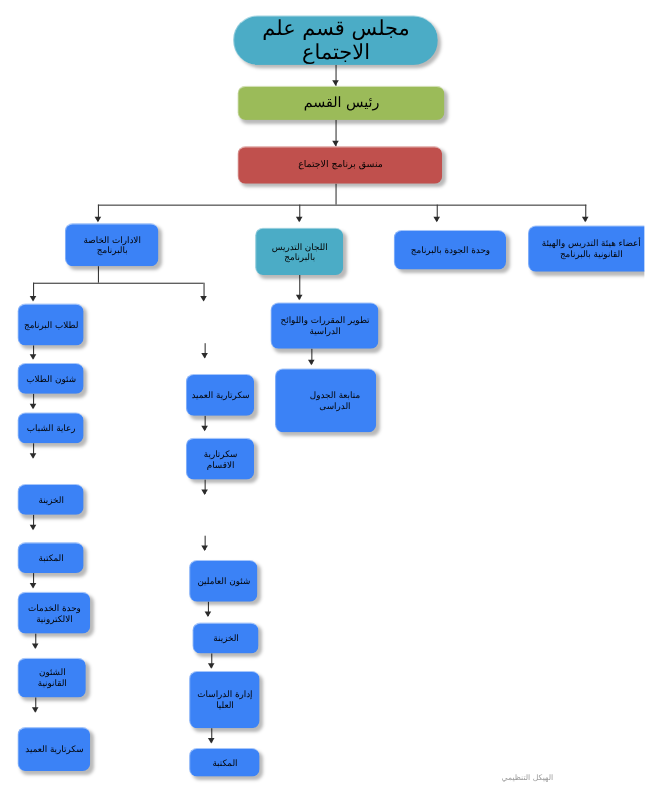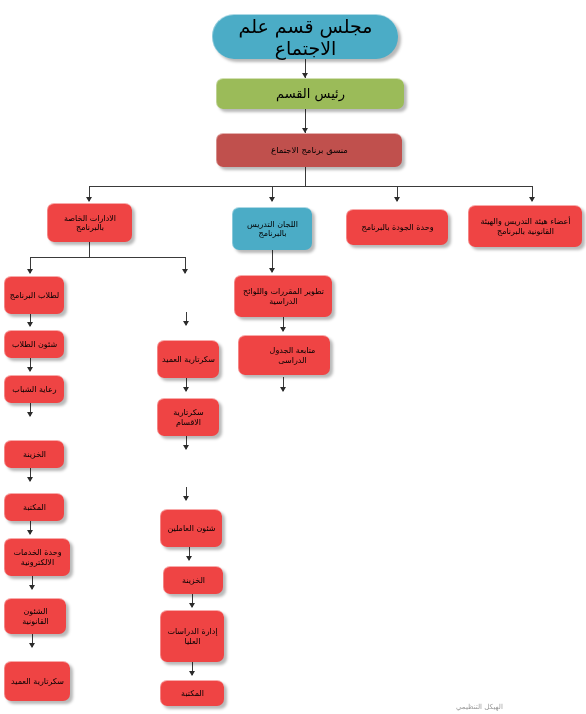--- a/index.html
+++ b/index.html
@@ -33,21 +33,21 @@
     box-shadow: 3px 3px 3px rgba(0,0,0,0.28);
     border-top: 1px solid rgba(255,255,255,0.55);
     border-left: 1px solid rgba(255,255,255,0.35);
     white-space: pre-line;
     direction: rtl;
     z-index: 3;
   }
   .node.teal   { background: #4BACC6; }
   .node.green  { background: #9BBB59; }
   .node.red    { background: #C0504D; }
-  .node.blue   { background: #ef4444; }
+  .node.blue   { background: #3b82f6; margin-left: 12px; }
 
   .node.root  { font-size: 19px; border-radius: 22px; }
   .node.head  { font-size: 13px; }
   .node.coord { font-size: 8.5px; }
   .node.lvl4  { font-size: 8px; }
   .node.leaf  { font-size: 8px; }
 
   
   .conn {
     position: absolute;
@@ -183,20 +183,20 @@
   <div class="node blue leaf" style="left:160px; top:610px; width:64px; height:52px;">إدارة الدراسات العليا</div>
   <div class="conn v" style="left:192px; top:662px; height:13px;"></div>
   <div class="arrow" style="left:189px; top:671px;"></div>
 
   <div class="node blue leaf" style="left:160px; top:680px; width:64px; height:26px;">المكتبة</div>
 
   <div class="node blue leaf" style="left:234px; top:275px; width:98px; height:42px;">تطوير المقررات واللوائح الدراسية</div>
   <div class="conn v" style="left:283px; top:317px; height:14px;"></div>
   <div class="arrow" style="left:280px; top:327px;"></div>
 
-  <div class="node blue leaf" style="left:238px; top:335px; width:92px; height:40px;padding-left:20px;">متابعة الجدول الدراسى</div>
+  <div class="node blue leaf" style="left:238px; top:335px; width:92px; height:58px;padding-left:20px;">متابعة الجدول الدراسى</div>
   <div class="conn v" style="left:283px; top:377px; height:14px;"></div>
   <div class="arrow" style="left:280px; top:387px;"></div>
 
 
   <div class="footnote" style="left:456px; top:703px;">الهيكل التنظيمي</div>
 
 </div>
 
 </body></html>

